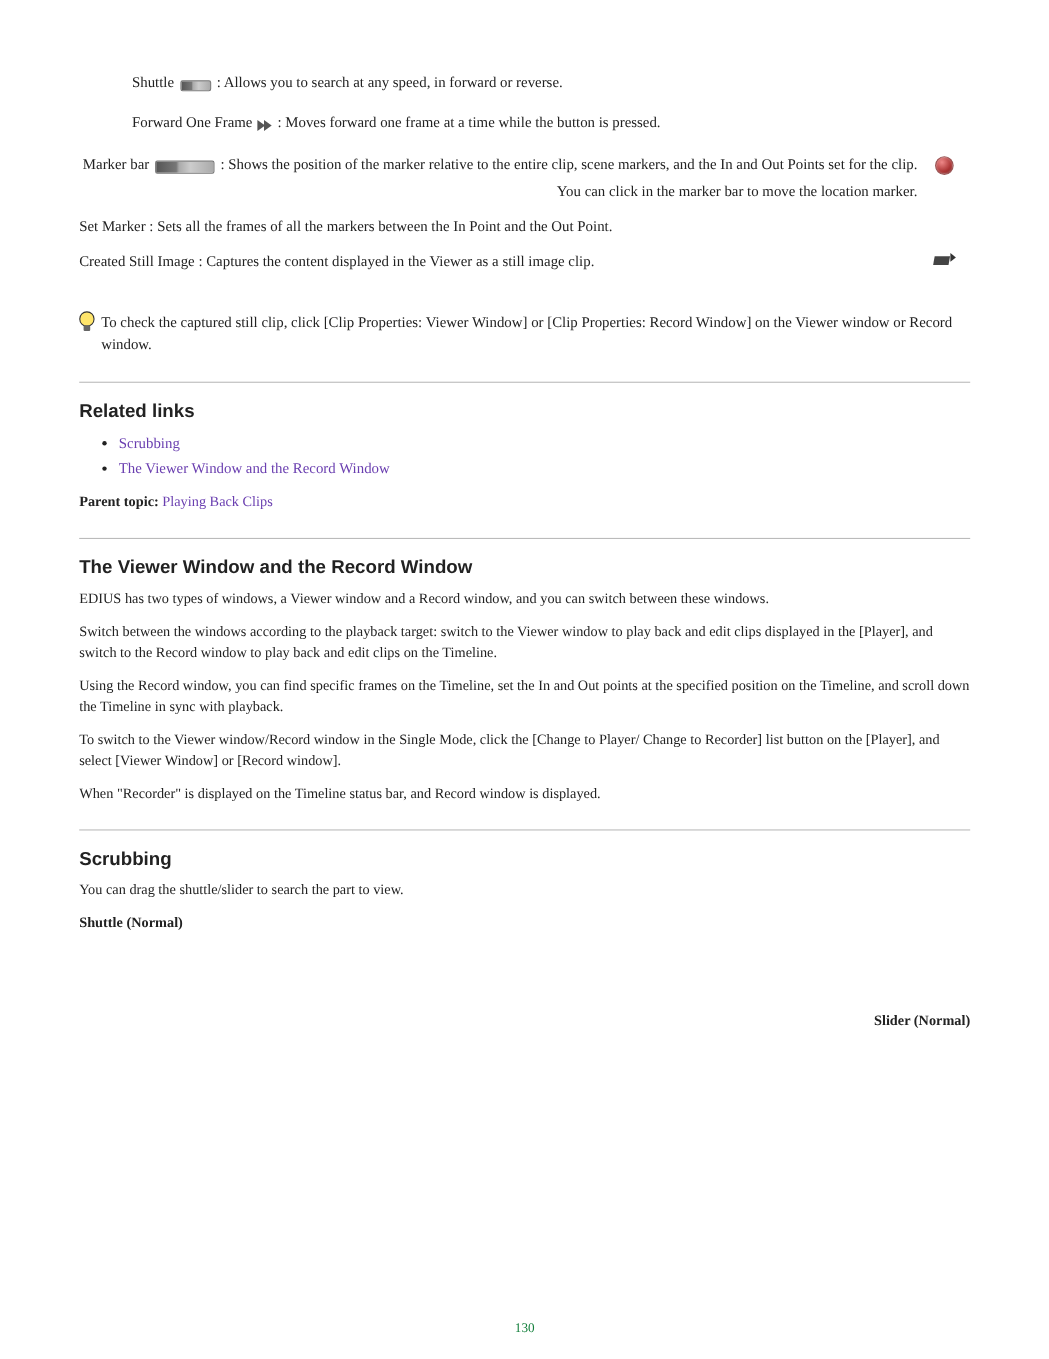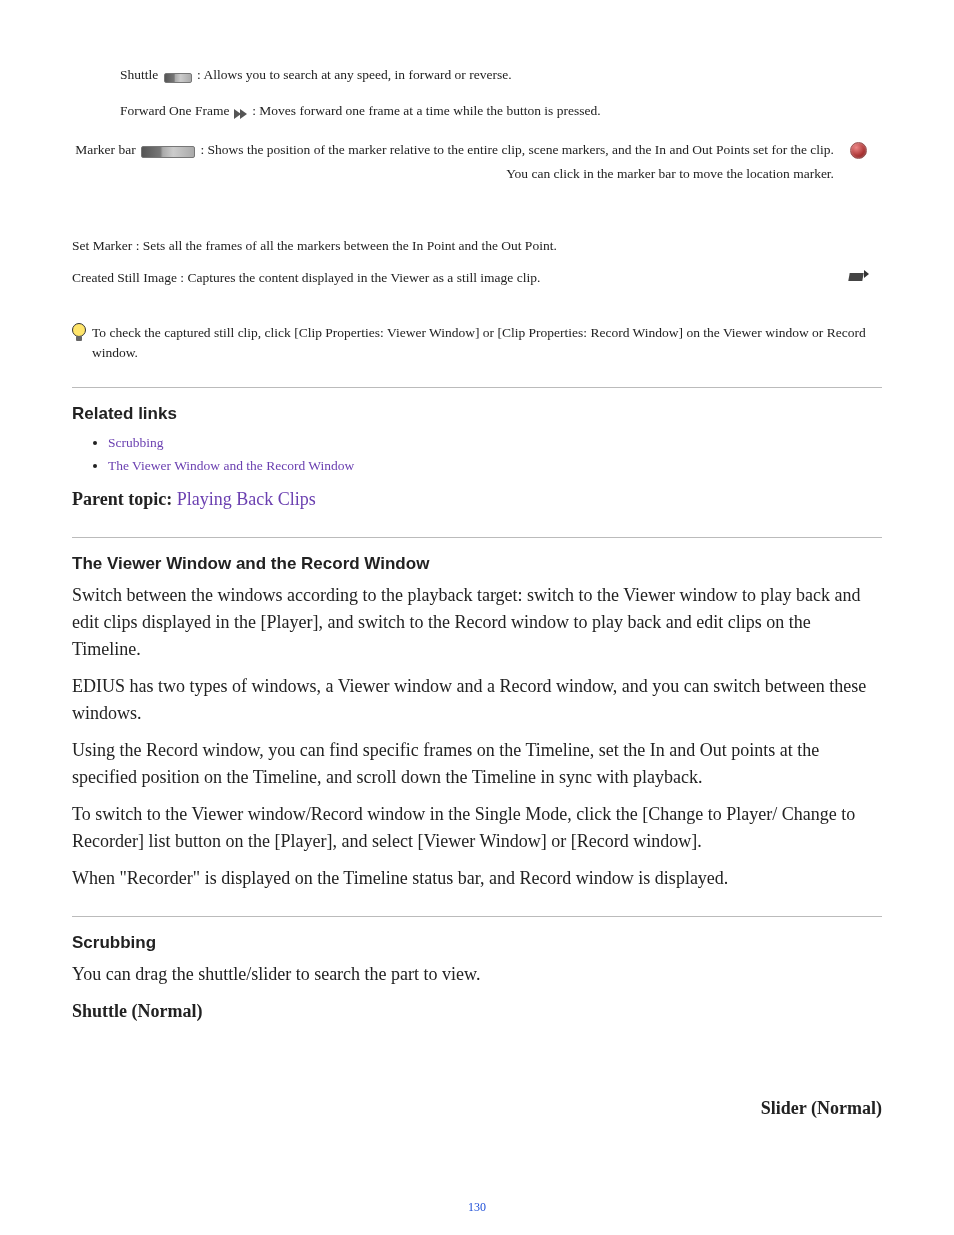--- a/index.html
+++ b/index.html
@@ -60,21 +60,21 @@
     border-top: 1px solid #bbb;
     margin: 24px 0 16px 0;
   }
   .h2 {
     font-size: 17px;
     font-weight: 600;
     margin: 12px 0 8px 0;
     font-family: "Helvetica Neue", Arial, sans-serif;
   }
   .small {
-    font-size: 18px;
+    font-size: 13px;
     line-height: 1.5;
     margin-bottom: 10px;
   }
   ul.ref {
     margin: 4px 0 8px 0;
     padding-left: 36px;
   }
   ul.ref li {
     font-size: 13.5px;
     line-height: 1.7;
@@ -82,21 +82,21 @@
   .link {
     color: #6a3fb0;
   }
   .pagenum {
     position: absolute;
     bottom: 20px;
     width: 100%;
     left: 0;
     text-align: center;
     font-size: 12px;
-    color: #1d4ed8;
+    color: #15803d;
   }
   
   .seek-bar {
     width: 52px;
     height: 10px;
     background: linear-gradient(to right, #555 0%, #777 35%, #aaa 40%, #ccc 60%, #aaa 100%);
     border: 1px solid #777;
     border-radius: 2px;
     display: inline-block;
   }
@@ -201,21 +201,21 @@
           <span class="inline-icon"><span class="seek-bar"></span></span>
           <span class="inline-text">: Shows the position of the marker relative to the entire clip, scene markers, and the In and Out Points set for the clip. You can click in the marker bar to move the location marker.</span>
         </div>
       </div>
       <div style="width:48px;display:flex;justify-content:center;padding-top:2px;">
         <div class="dot-btn"></div>
       </div>
     </div>
 
     <div class="row">
-      <div class="col-text para" style="padding-left:0;margin-top:40px;">
+      <div class="col-text para" style="padding-left:0;">
         <span class="inline-text">Set Marker </span>
         <span class="inline-text">: Sets all the frames of all the markers between the In Point and the Out Point.</span>
       </div>
       <div style="width:48px;"></div>
     </div>
 
     <div class="row">
       <div class="col-text para" style="padding-left:0;flex:1;">
         <span class="inline-text">Created Still Image </span>
         <span class="inline-text">: Captures the content displayed in the Viewer as a still image clip.</span>
@@ -243,22 +243,22 @@
       <li><span class="link">The Viewer Window and the Record Window</span></li>
     </ul>
     <div class="small">
       <strong>Parent topic:</strong>
       <span class="link">Playing Back Clips</span>
     </div>
 
     <hr class="sep">
 
     <div class="h2">The Viewer Window and the Record Window</div>
+    <div class="small">EDIUS has two types of windows, a Viewer window and a Record window, and you can switch between these windows.</div>
     <div class="small">Switch between the windows according to the playback target: switch to the Viewer window to play back and edit clips displayed in the [Player], and switch to the Record window to play back and edit clips on the Timeline.</div>
-    <div class="small">EDIUS has two types of windows, a Viewer window and a Record window, and you can switch between these windows.</div>
     <div class="small">Using the Record window, you can find specific frames on the Timeline, set the In and Out points at the specified position on the Timeline, and scroll down the Timeline in sync with playback.</div>
     <div class="small">To switch to the Viewer window/Record window in the Single Mode, click the [Change to Player/ Change to Recorder] list button on the [Player], and select [Viewer Window] or [Record window].</div>
     <div class="small">When "Recorder" is displayed on the Timeline status bar, and Record window is displayed.</div>
 
     <hr class="sep">
 
     <div class="h2">Scrubbing</div>
     <div class="small">You can drag the shuttle/slider to search the part to view.</div>
     <div class="small" style="font-weight:700;">Shuttle (Normal)</div>
     <div style="height:60px"></div>

